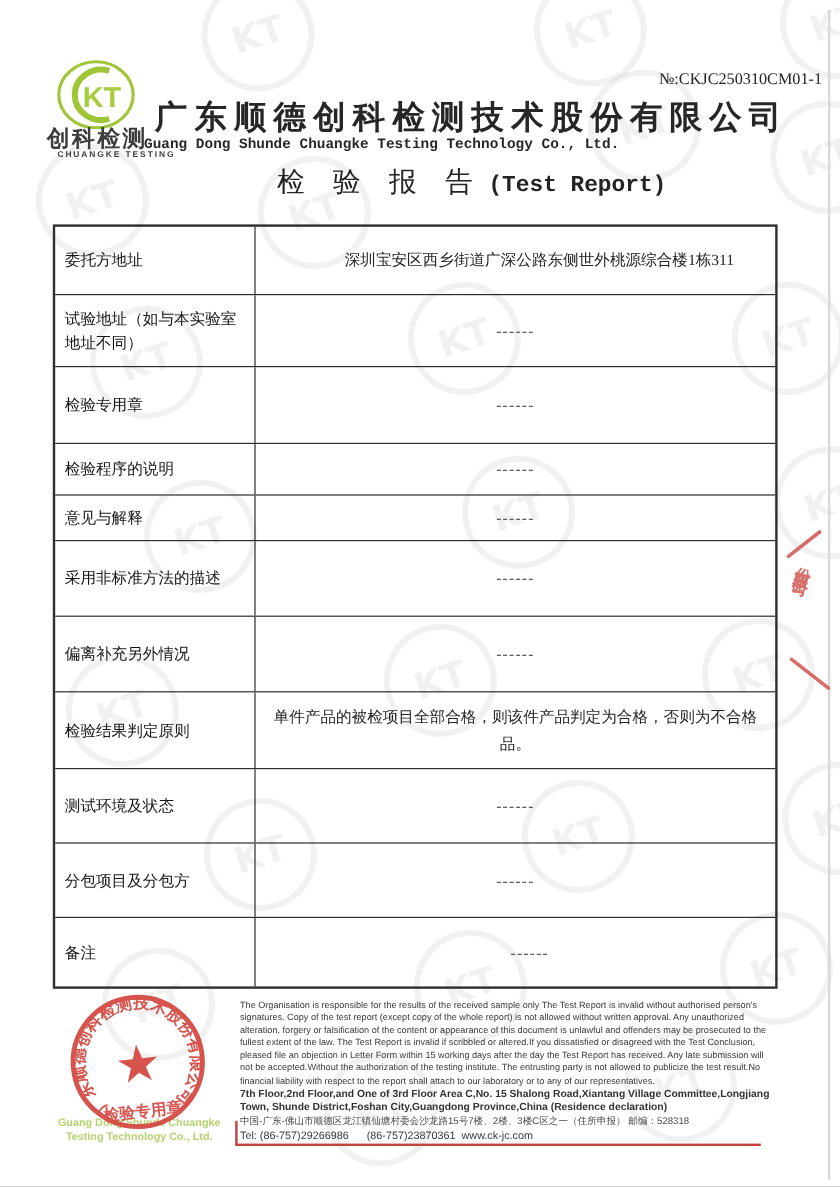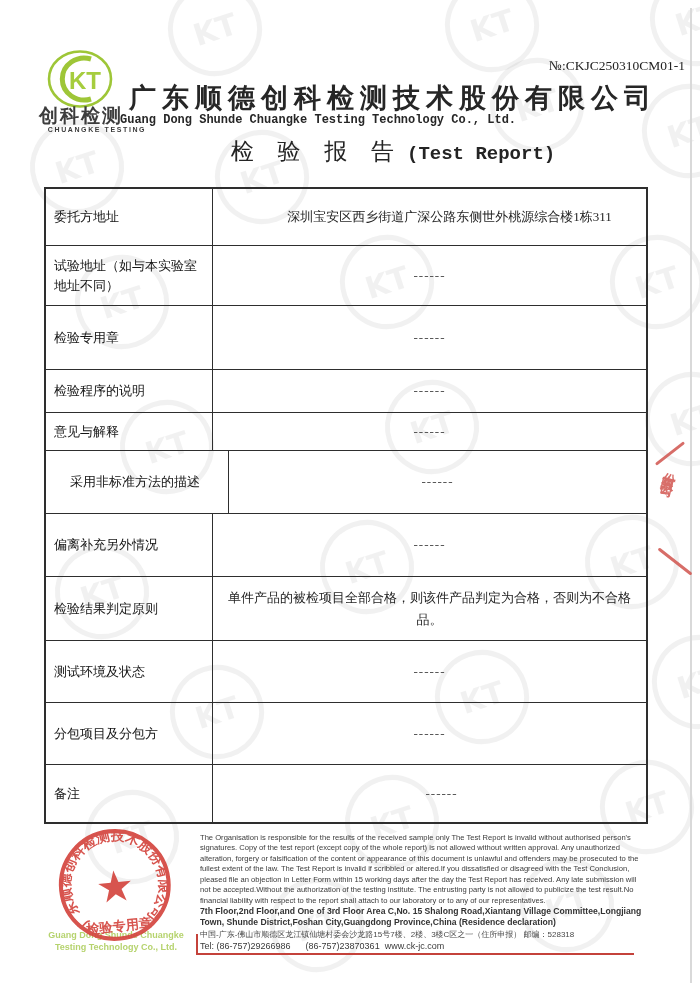--- a/index.html
+++ b/index.html
@@ -169,21 +169,21 @@
         <div class="tvalue dash">------</div>
       </div>
       <div class="trow" style="height: 43px;">
         <div class="tlabel">检验程序的说明</div>
         <div class="tvalue dash">------</div>
       </div>
       <div class="trow" style="height: 38px;">
         <div class="tlabel">意见与解释</div>
         <div class="tvalue dash">------</div>
       </div>
-      <div class="trow" style="height: 63px; padding-left: 16px;">
+      <div class="trow" style="height: 63px;">
         <div class="tlabel">采用非标准方法的描述</div>
         <div class="tvalue dash">------</div>
       </div>
       <div class="trow" style="height: 63px; justify-content: space-between;">
         <div class="tlabel">偏离补充另外情况</div>
         <div class="tvalue dash">------</div>
       </div>
       <div class="trow" style="height: 64px;">
         <div class="tlabel">检验结果判定原则</div>
         <div class="tvalue">单件产品的被检项目全部合格，则该件产品判定为合格，否则为不合格品。</div>

